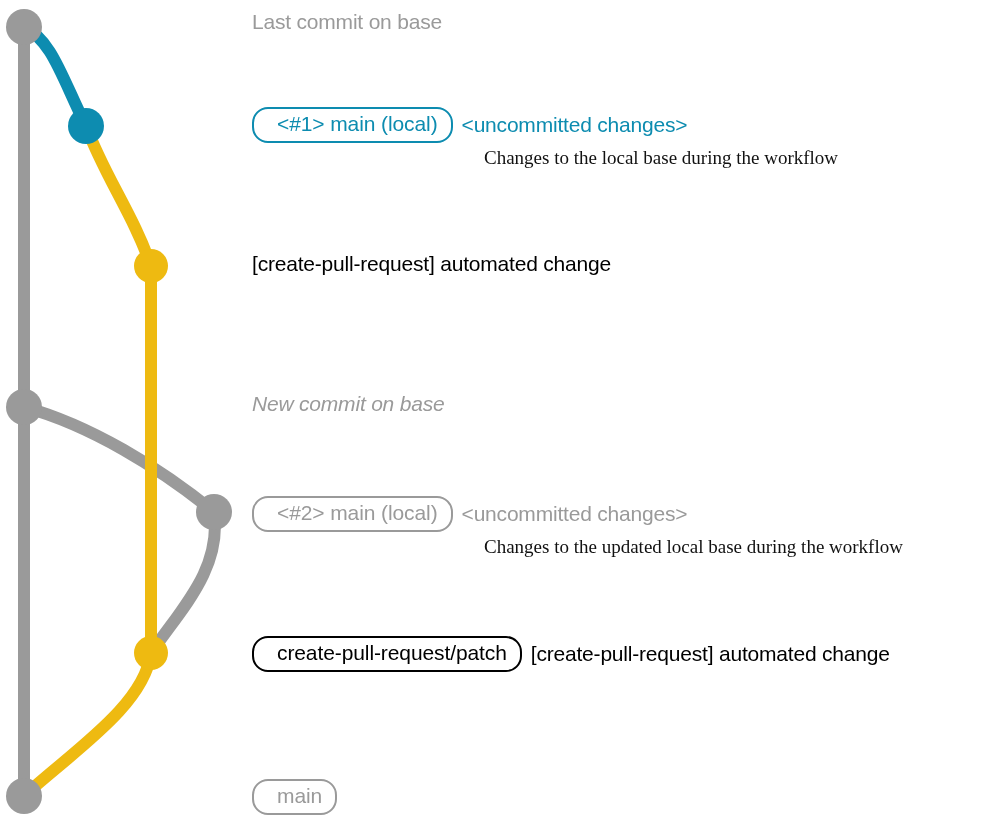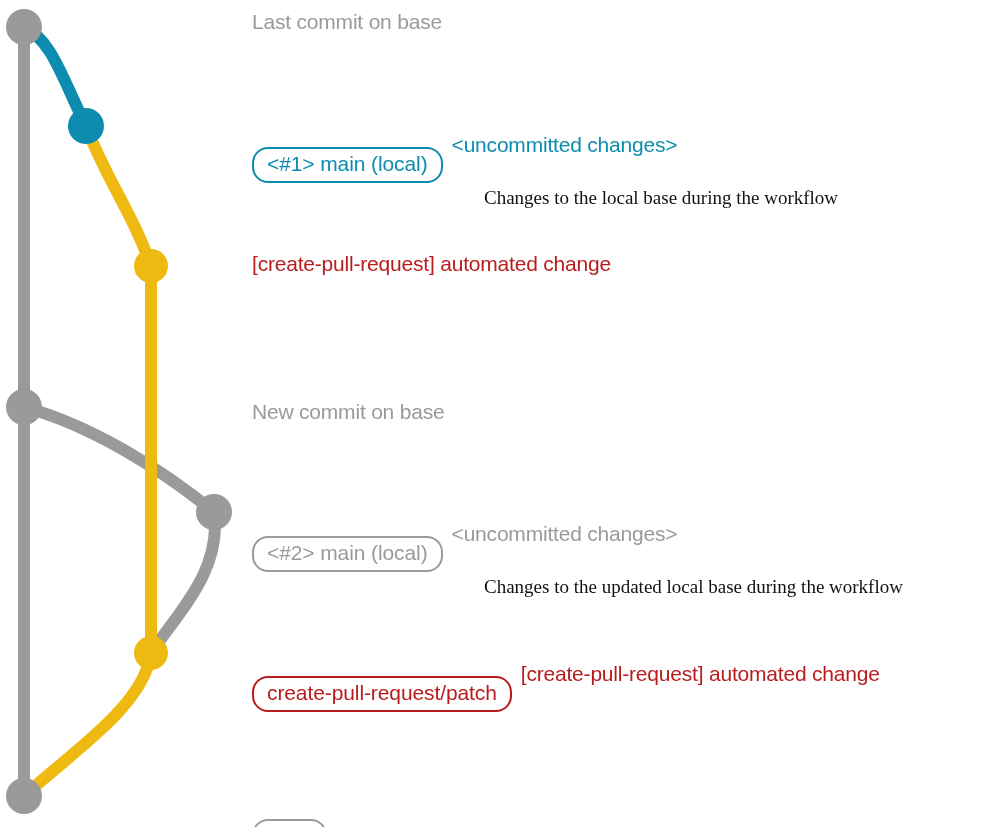--- a/index.html
+++ b/index.html
@@ -43,47 +43,46 @@
     display: flex;
     align-items: center;
     gap: 9px;
     white-space: nowrap;
   }
 
   .badge {
     display: inline-block;
     border: 2px solid currentColor;
     border-radius: 16px;
-    padding: 4px 13px 6px 13px;
+    padding: 4px 13px 6px 23px;
     font-size: 21px;
     line-height: 22px;
     letter-spacing: -0.1px;
     background: #ffffff;
-    margin-top: 40px;
   }
 
   .subject {
     font-size: 21px;
     line-height: 24px;
     letter-spacing: -0.2px;
     white-space: nowrap;
   }
 
   .detail {
     font-family: Liberation Serif, serif;
     font-size: 19px;
     line-height: 22px;
     color: #111111;
     white-space: nowrap;
     margin-top: 4px;
   }
 
   .c-gray  { color: #9a9a9a; }
   .c-blue  { color: #0d8cb0; }
-  .c-gold  { color: #b91c1c; }
+  .c-gold  { color: #000000; }
 </style>
 </head>
 <body>
 
 <svg id="graph-svg" viewBox="0 0 981 827" xmlns="http://www.w3.org/2000/svg">
   <g fill="none" stroke-linecap="round" stroke-width="12">
 
     <path stroke="#9a9a9a" d="M24,27 L24,407 L24,796"></path>
 
     <path stroke="#9a9a9a" d="M24,407 C 90,425 160,468 214,512"></path>
@@ -118,21 +117,21 @@
         <span class="badge c-blue">&lt;#1&gt; main (local)</span>
         <span class="subject c-blue">&lt;uncommitted changes&gt;</span>
       </div>
       <div class="detail" style="margin-left: 232px;">Changes to the local base during the workflow</div>
     </div>
     <div class="row" style="top: 252px;">
       <div class="row-head">
         <span class="subject c-gold">[create-pull-request] automated change</span>
       </div>
     </div>
-    <div class="row" style="top: 400px;">
+    <div class="row" style="top: 392px; font-style: italic;">
       <div class="row-head">
         <span class="subject c-gray">New commit on base</span>
       </div>
     </div>
     <div class="row" style="top: 496px;">
       <div class="row-head">
         <span class="badge c-gray">&lt;#2&gt; main (local)</span>
         <span class="subject c-gray">&lt;uncommitted changes&gt;</span>
       </div>
       <div class="detail" style="margin-left: 232px;">Changes to the updated local base during the workflow</div>

